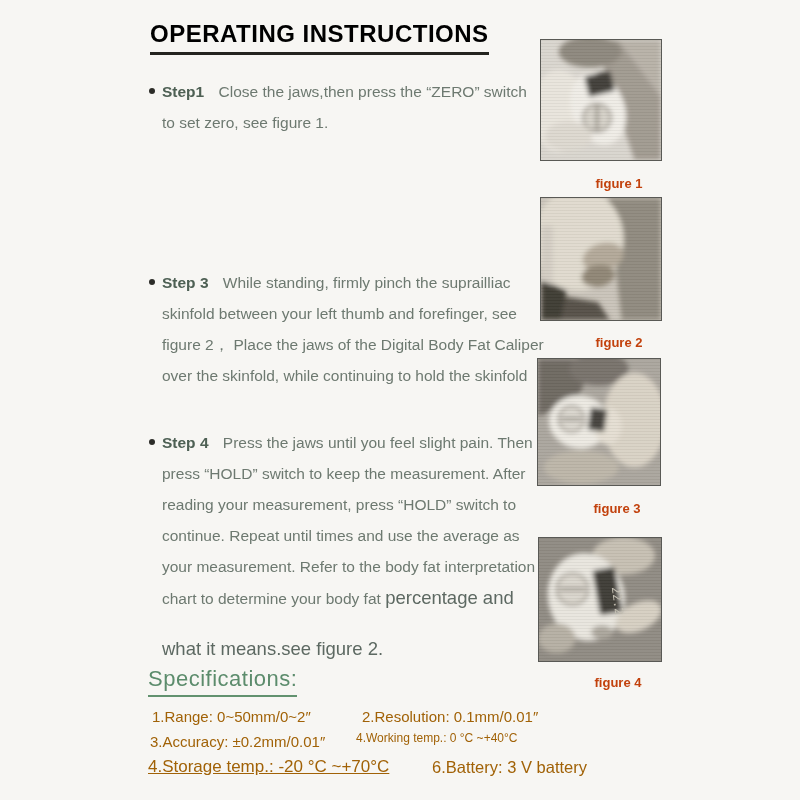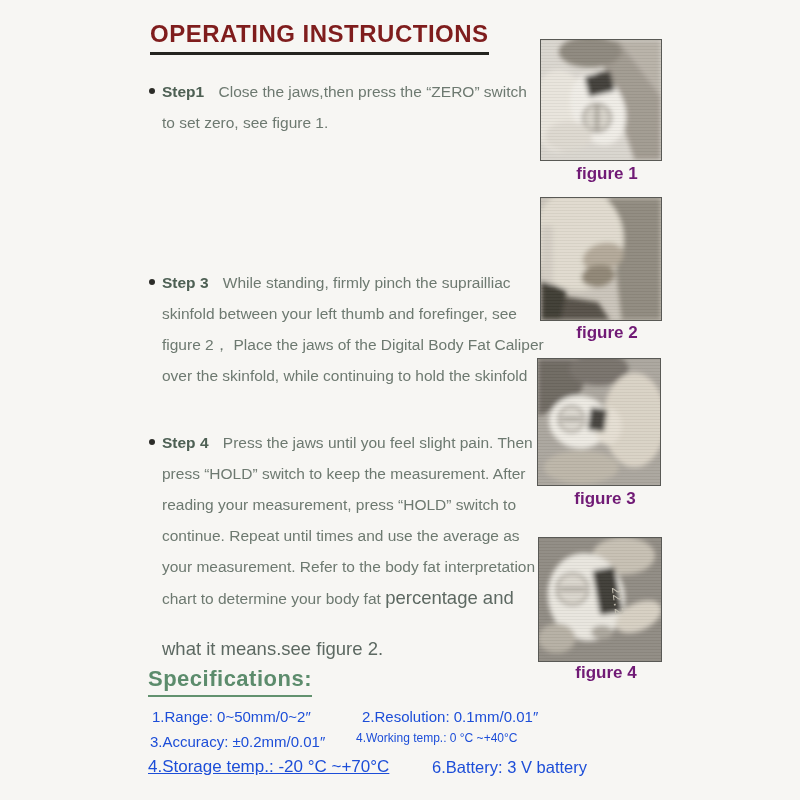--- a/index.html
+++ b/index.html
@@ -6,21 +6,21 @@
   .page{
     position:relative; width:800px; height:800px;
     background:#f7f6f3;
     font-family:"Liberation Sans", sans-serif;
     overflow:hidden;
   }
   
   .title{
     position:absolute; left:150px; top:20px; margin:0;
     font-size:24px; font-weight:bold; letter-spacing:.5px;
-    color:#7f1d1d;
+    color:#000000;
     border-bottom:3px solid #24241f; padding-bottom:4px;
   }
   
   .step{ position:absolute; left:162px; width:380px; }
   .step-text{ margin:0; font-size:15.5px; line-height:31px; color:#6d7970; position:relative; }
   .step-text b{ color:#4e6054; margin-right:10px; }
   .bullet{
     position:absolute; left:-13px; top:12px; width:6px; height:6px;
     border-radius:50%; background:#2c2c28;
   }
@@ -31,31 +31,31 @@
   .photo{
     position:absolute; border:1px solid #595955; box-sizing:border-box;
     background:#d8d4cc; overflow:hidden;
   }
   .photo::after{
     content:""; position:absolute; inset:0;
     background:repeating-linear-gradient(180deg, rgba(60,60,50,0.06) 0 1px, rgba(255,255,255,0.04) 1px 3px);
   }
   .photo svg{ display:block; width:100%; height:100%; }
   .fig-label{
-    position:absolute; margin:0; text-align:center;
-    font-size:17px; font-weight:bold; color:#701a75;
+    position:absolute; margin:12px; text-align:center;
+    font-size:13px; font-weight:bold; color:#c2410c;
   }
   
   .spec-heading{
     position:absolute; left:148px; top:666px; margin:0;
-    font-size:22px; font-weight:bold; letter-spacing:.5px;
+    font-size:22px; font-weight:normal; letter-spacing:.5px;
     color:#5c8c6c;
     border-bottom:2px solid #62926f; padding-bottom:3px;
   }
-  .spec{ position:absolute; color:#1d4ed8; white-space:nowrap; }
+  .spec{ position:absolute; color:#a16207; white-space:nowrap; }
   .spec-r1c1{ left:152px; top:708px; font-size:15px; }
   .spec-r1c2{ left:362px; top:708px; font-size:15px; }
   .spec-r2c1{ left:150px; top:733px; font-size:15px; }
   .spec-r2c2{ left:356px; top:731px; font-size:12px; }
   .spec-r3c1{ left:148px; top:757px; font-size:17px;text-decoration:underline; }
   .spec-r3c2{ left:432px; top:758px; font-size:16.5px; }
 </style>
 </head>
 <body>
 

